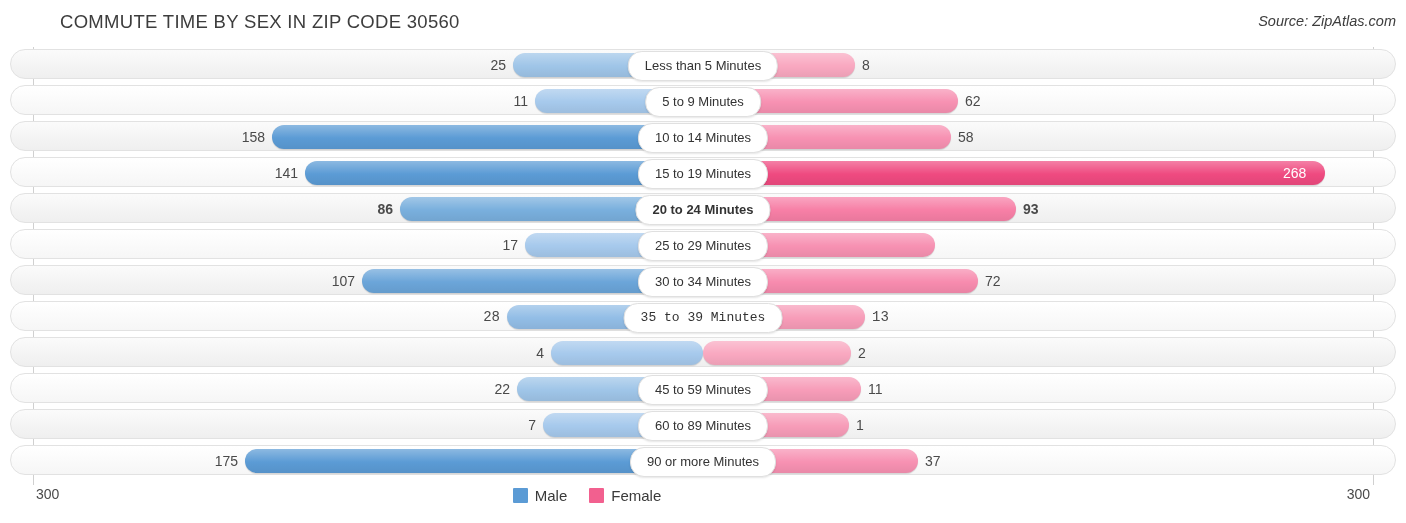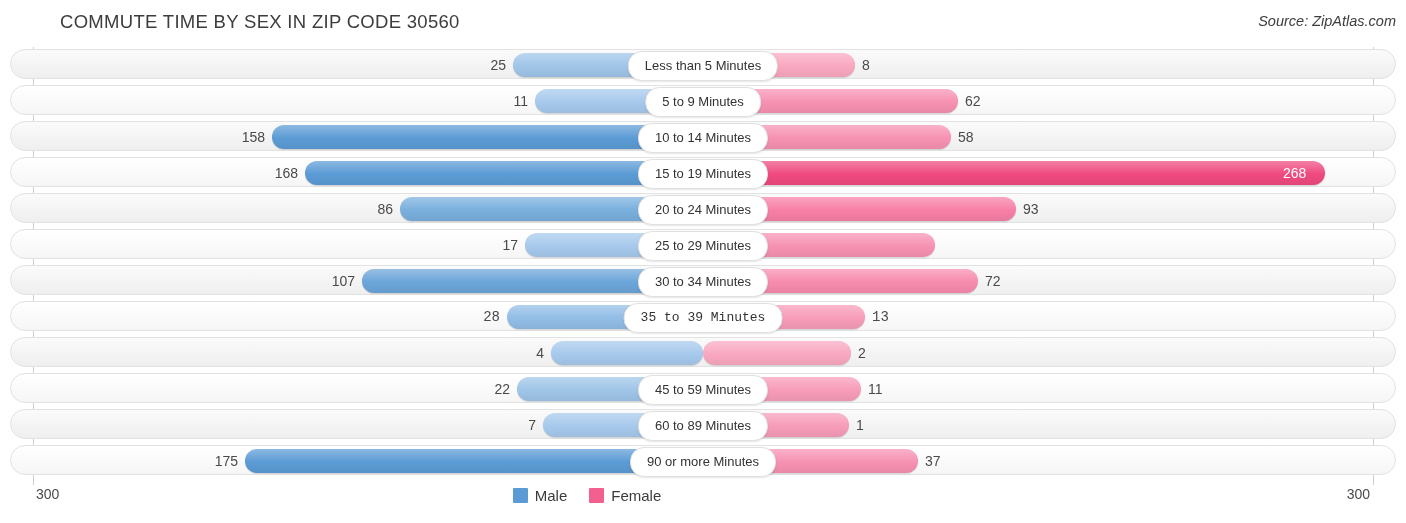--- a/index.html
+++ b/index.html
@@ -197,25 +197,25 @@
     <div class="row" style="top: 74px;">
       <div class="bar male" style="width: 431px; background-color: rgb(91, 155, 213);"></div>
       <div class="bar female" style="width: 248px; background-color: rgb(247, 145, 178);"></div>
       <div class="val male" style="right: calc(50% + 438px);">158</div>
       <div class="val female" style="left: calc(50% + 255px);">58</div>
       <div class="cat">10 to 14 Minutes</div>
     </div>
     <div class="row alt" style="top: 110px;">
       <div class="bar male" style="width: 398px; background-color: rgb(91, 155, 213);"></div>
       <div class="bar female" style="width: 622px; background-color: rgb(239, 74, 128);"></div>
-      <div class="val male" style="right: calc(50% + 405px);">168</div>
+      <div class="val male" style="right: calc(50% + 405px);">141</div>
       <div class="val female inside" style="left: calc(50% + 580px);">268</div>
       <div class="cat">15 to 19 Minutes</div>
     </div>
-    <div class="row" style="top: 146px;">
+    <div class="row" style="top: 146px; font-weight: bold;">
       <div class="bar male" style="width: 303px; background-color: rgb(121, 175, 221);"></div>
       <div class="bar female" style="width: 313px; background-color: rgb(247, 127, 166);"></div>
       <div class="val male" style="right: calc(50% + 310px);">86</div>
       <div class="val female" style="left: calc(50% + 320px);">93</div>
       <div class="cat">20 to 24 Minutes</div>
     </div>
     <div class="row alt" style="top: 182px;">
       <div class="bar male" style="width: 178px; background-color: rgb(166, 201, 236);"></div>
       <div class="bar female" style="width: 232px; background-color: rgb(247, 145, 178);"></div>
       <div class="val male" style="right: calc(50% + 185px);">17</div>

